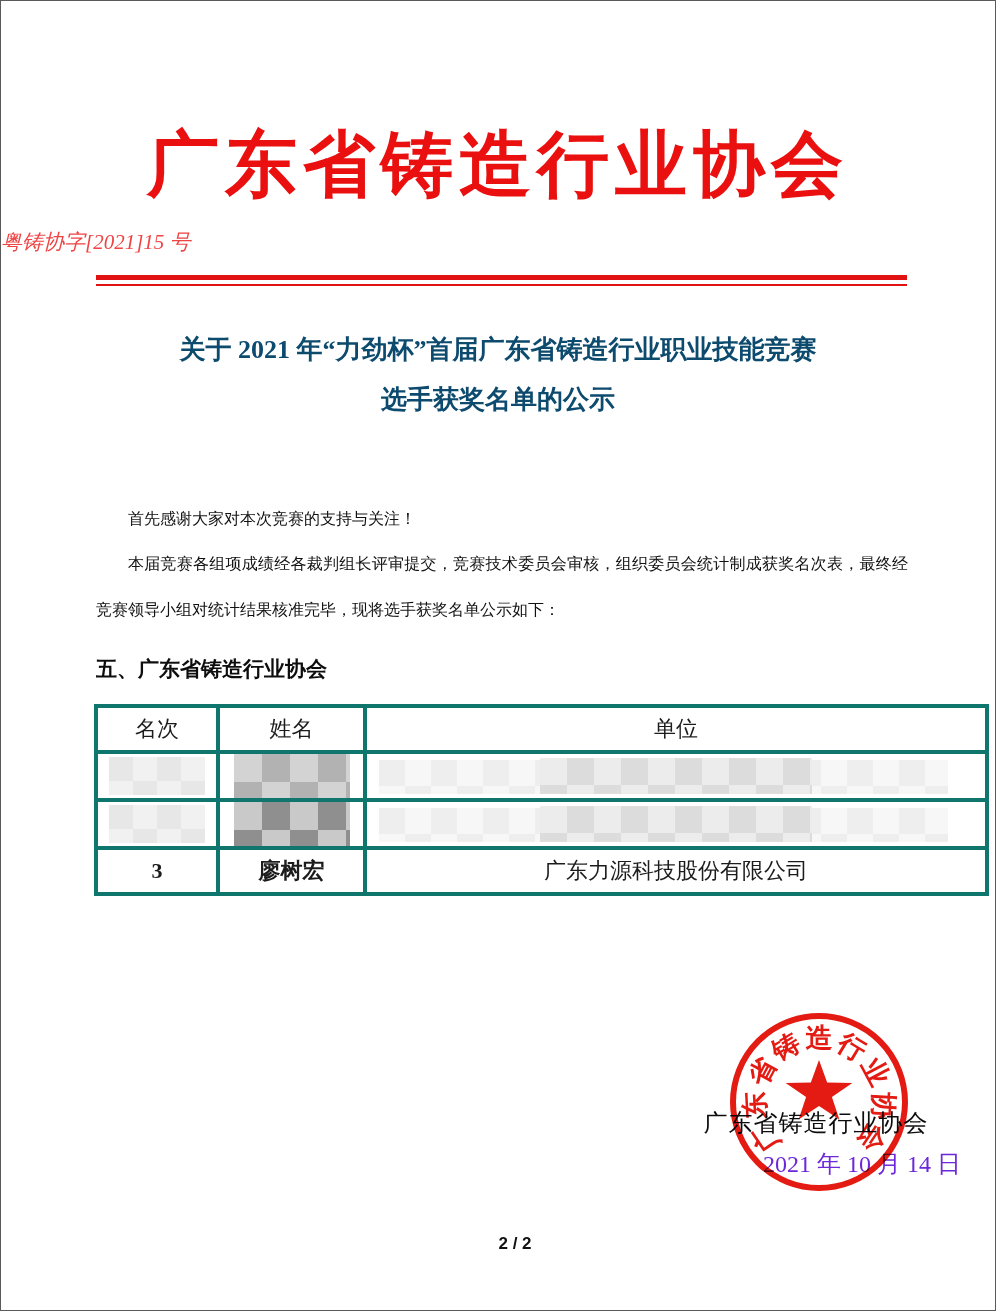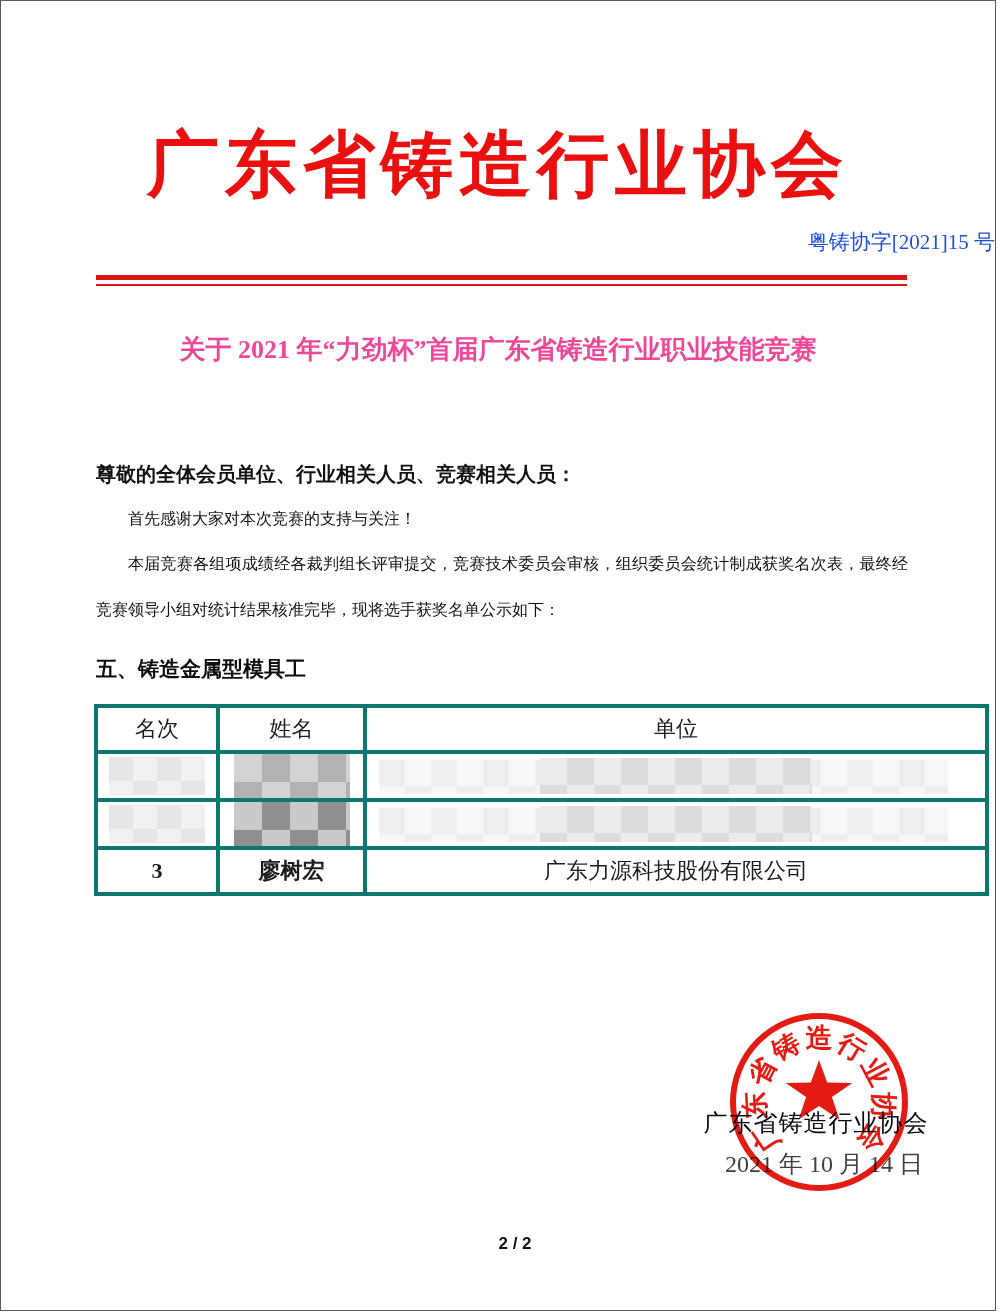--- a/index.html
+++ b/index.html
@@ -11,29 +11,29 @@
     background:#ffffff; border:1px solid #5a5a5a; overflow:hidden;
   }
 
   .org-title {
     position:absolute; top:116px; left:0; width:100%;
     text-align:center; font-size:72px; font-weight:bold;
     color:#ea1010; letter-spacing:6px; white-space:nowrap;
   }
   .doc-number {
     position:absolute; top:227px; left:0; width:100%;
-    text-align:right; font-size:21px; color:#1d4ed8;
+    text-align:left; font-size:21px; color:#ef4444;font-style:italic;
   }
   .red-rule { position:absolute; left:95px; width:811px; background:#e01212; }
   .red-rule.thick { top:274px; height:5px; }
   .red-rule.thin  { top:283px; height:2px; }
 
   .doc-title {
     position:absolute; left:0; width:100%; text-align:center;
-    font-size:26px; font-weight:bold; color:#ec4899; white-space:nowrap;
+    font-size:26px; font-weight:bold; color:#0c4a6e; white-space:nowrap;
   }
   .doc-title.line1 { top:331px; }
   .doc-title.line2 { top:381px; }
 
   .body-text {
     position:absolute; left:95px; width:812px;
     font-size:16px; line-height:46px; color:#111;
   }
   .salutation { top:450px; font-weight:bold; font-size:20px; }
   .para1 { top:495px; text-indent:2em; }
@@ -72,22 +72,22 @@
   .m-unit { width:272px; height:36px;
     background:repeating-conic-gradient(#dcdcdc 0 25%, #ececec 0 50%);
     background-size:54px 54px; }
 
   
   .sign-org {
     position:absolute; top:1106px; left:695px; width:240px;
     text-align:center; font-size:24px; color:#0c0c0c; letter-spacing:1px; white-space:nowrap;
   }
   .sign-date {
-    position:absolute; top:1147px; left:708px; width:230px;
-    text-align:center; font-size:24px; color:#404040; white-space:nowrap;
+    position:absolute; top:1147px; left:746px; width:230px;
+    text-align:center; font-size:24px; color:#6d28d9; white-space:nowrap;
   }
 
   
   .seal {
     position:absolute; left:729px; top:1012px; width:178px; height:178px;
     mix-blend-mode:multiply; pointer-events:none;
   }
   .seal-ring {
     position:absolute; inset:0; border:6px solid #e31b13; border-radius:50%;
   }
@@ -116,26 +116,26 @@
 <div class="page">
 
   <div class="org-title">广东省铸造行业协会</div>
 
   <div class="doc-number">粤铸协字[2021]15 号</div>
 
   <div class="red-rule thick"></div>
   <div class="red-rule thin"></div>
 
   <div class="doc-title line1">关于 2021 年“力劲杯”首届广东省铸造行业职业技能竞赛</div>
+  <div class="doc-title line2">选手获奖名单的公示</div>
 
-  <div class="body-text salutation">尊敬的全体会员单位、行业相关人员、竞赛相关人员：</div>
   <div class="body-text para1">首先感谢大家对本次竞赛的支持与关注！</div>
   <div class="body-text para2">本届竞赛各组项成绩经各裁判组长评审提交，竞赛技术委员会审核，组织委员会统计制成获奖名次表，最终经竞赛领导小组对统计结果核准完毕，现将选手获奖名单公示如下：</div>
 
-  <div class="section-heading">五、铸造金属型模具工</div>
+  <div class="section-heading">五、广东省铸造行业协会</div>
 
   <table class="award-table">
     <tbody>
         <tr>
       <td class="col-rank">名次</td>
       <td class="col-name">姓名</td>
       <td class="col-unit">单位</td>
     </tr>
     <tr class="row1">
       <td>

